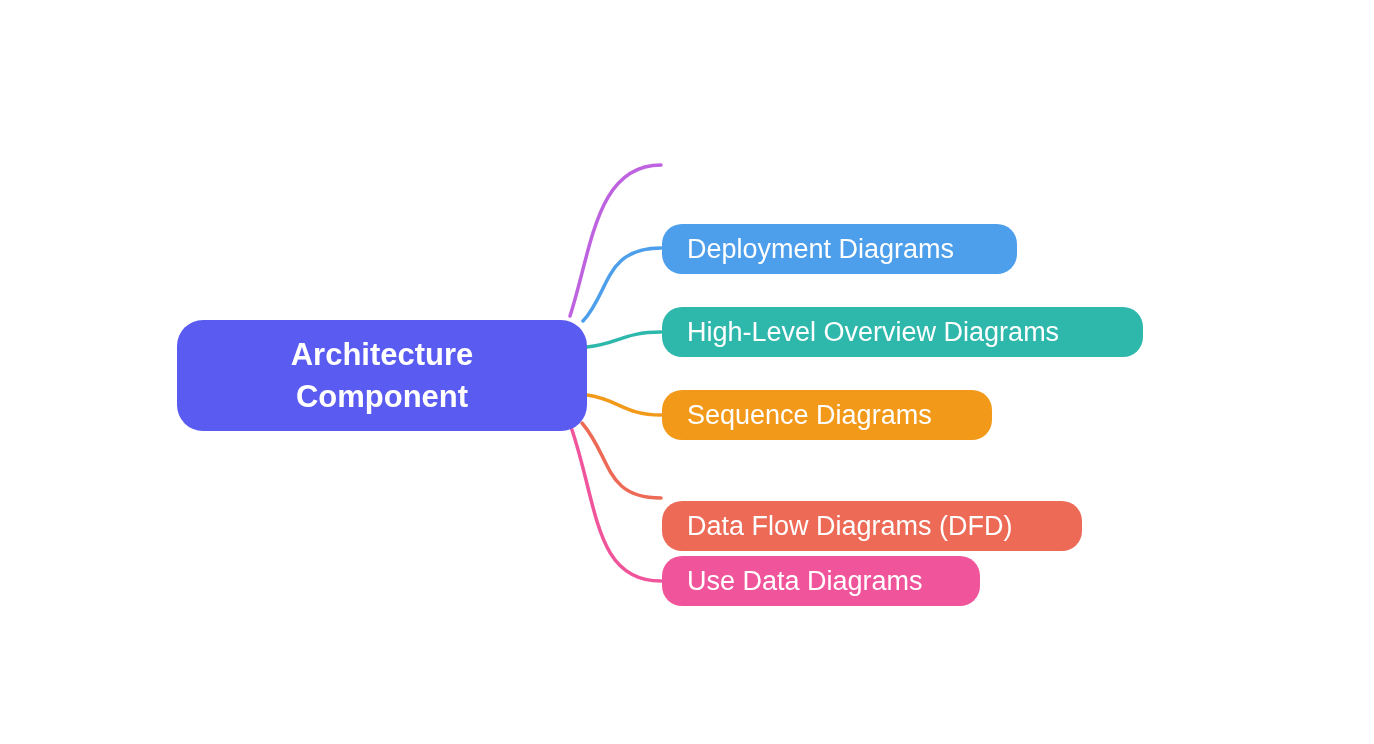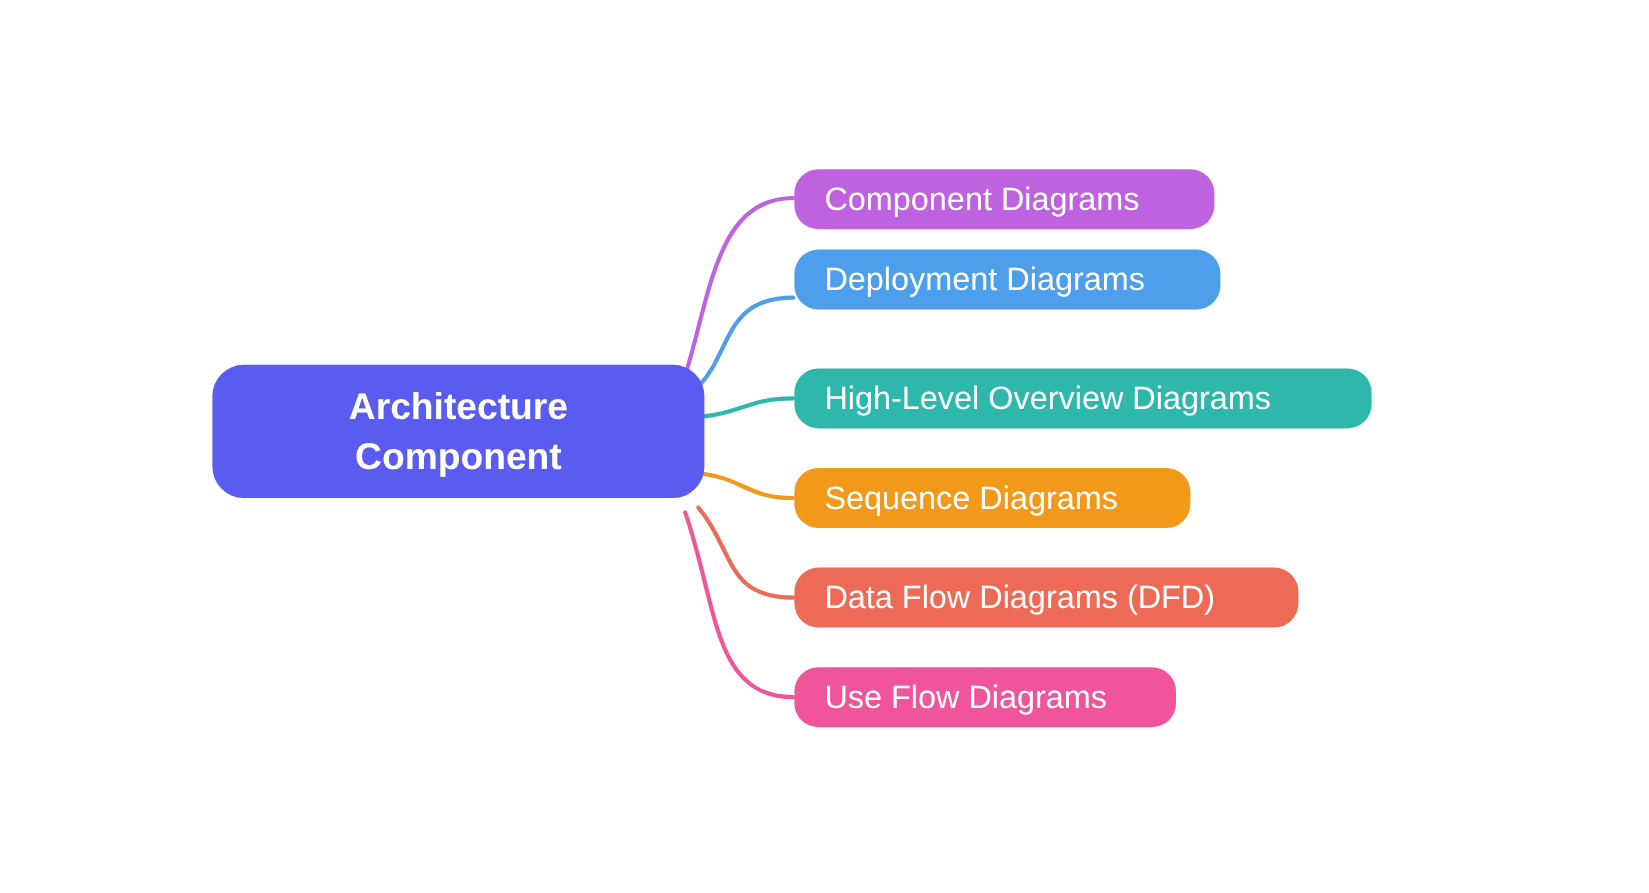--- a/index.html
+++ b/index.html
@@ -23,21 +23,21 @@
     height: 744px;
   }
   .connectors path {
     fill: none;
     stroke-width: 3.5;
     stroke-linecap: round;
   }
   .root-node {
     position: absolute;
     left: 177px;
-    top: 304px;
+    top: 320px;
     width: 410px;
     height: 111px;
     border-radius: 26px;
     color: #ffffff;
     font-size: 31px;
     font-weight: 700;
     line-height: 42px;
     display: flex;
     flex-direction: column;
     align-items: center;
@@ -53,21 +53,21 @@
     color: #ffffff;
     font-size: 27px;
     font-weight: 500;
     display: flex;
     align-items: center;
     padding-left: 25px;
     box-sizing: border-box;
     white-space: nowrap;
   }
   .b0 { top: 141px; width: 350px; }
-  .b1 { top: 208px; width: 355px; }
+  .b1 { top: 224px; width: 355px; }
   .b2 { top: 307px; width: 481px; }
   .b3 { top: 390px; width: 330px; }
   .b4 { top: 473px; width: 420px; }
   .b5 { top: 556px; width: 318px; }
 </style>
 </head>
 <body>
 
 <div class="canvas" style="background-color: rgb(255, 255, 255);">
 
@@ -78,37 +78,34 @@
     <path d="M 587 395 C 618 399, 624 415, 661 415" stroke="#f3991a"></path>
     <path d="M 582 423 C 612 458, 604 498, 661 498" stroke="#ed6a56"></path>
     <path d="M 571 427 C 598 505, 594 581, 661 581" stroke="#f0559b"></path>
   </svg>
 
   <div class="root-node" style="background-color: rgb(90, 91, 240);">
     <div>Architecture</div>
     <div>Component</div>
   </div>
 
-  <div class="branch-node b0" style="background-color: rgb(190, 98, 224);">
-    <span>Component Diagrams</span>
-  </div>
 
   <div class="branch-node b1" style="background-color: rgb(77, 158, 235);">
     <span>Deployment Diagrams</span>
   </div>
 
   <div class="branch-node b3" style="background-color: rgb(243, 153, 26);">
     <span>Sequence Diagrams</span>
   </div>
 
   <div class="branch-node b2" style="background-color: rgb(46, 184, 172);">
     <span>High-Level Overview Diagrams</span>
   </div>
 
-  <div class="branch-node b4" style="background-color: rgb(237, 106, 86);">
+  <div class="branch-node b4" style="background-color: rgb(237, 106, 86); margin-top: 28px;">
     <span>Data Flow Diagrams (DFD)</span>
   </div>
 
   <div class="branch-node b5" style="background-color: rgb(240, 85, 155);">
-    <span>Use Flow Diagrams</span>
+    <span>Use Data Diagrams</span>
   </div>
 
 </div>
 
 </body></html>

